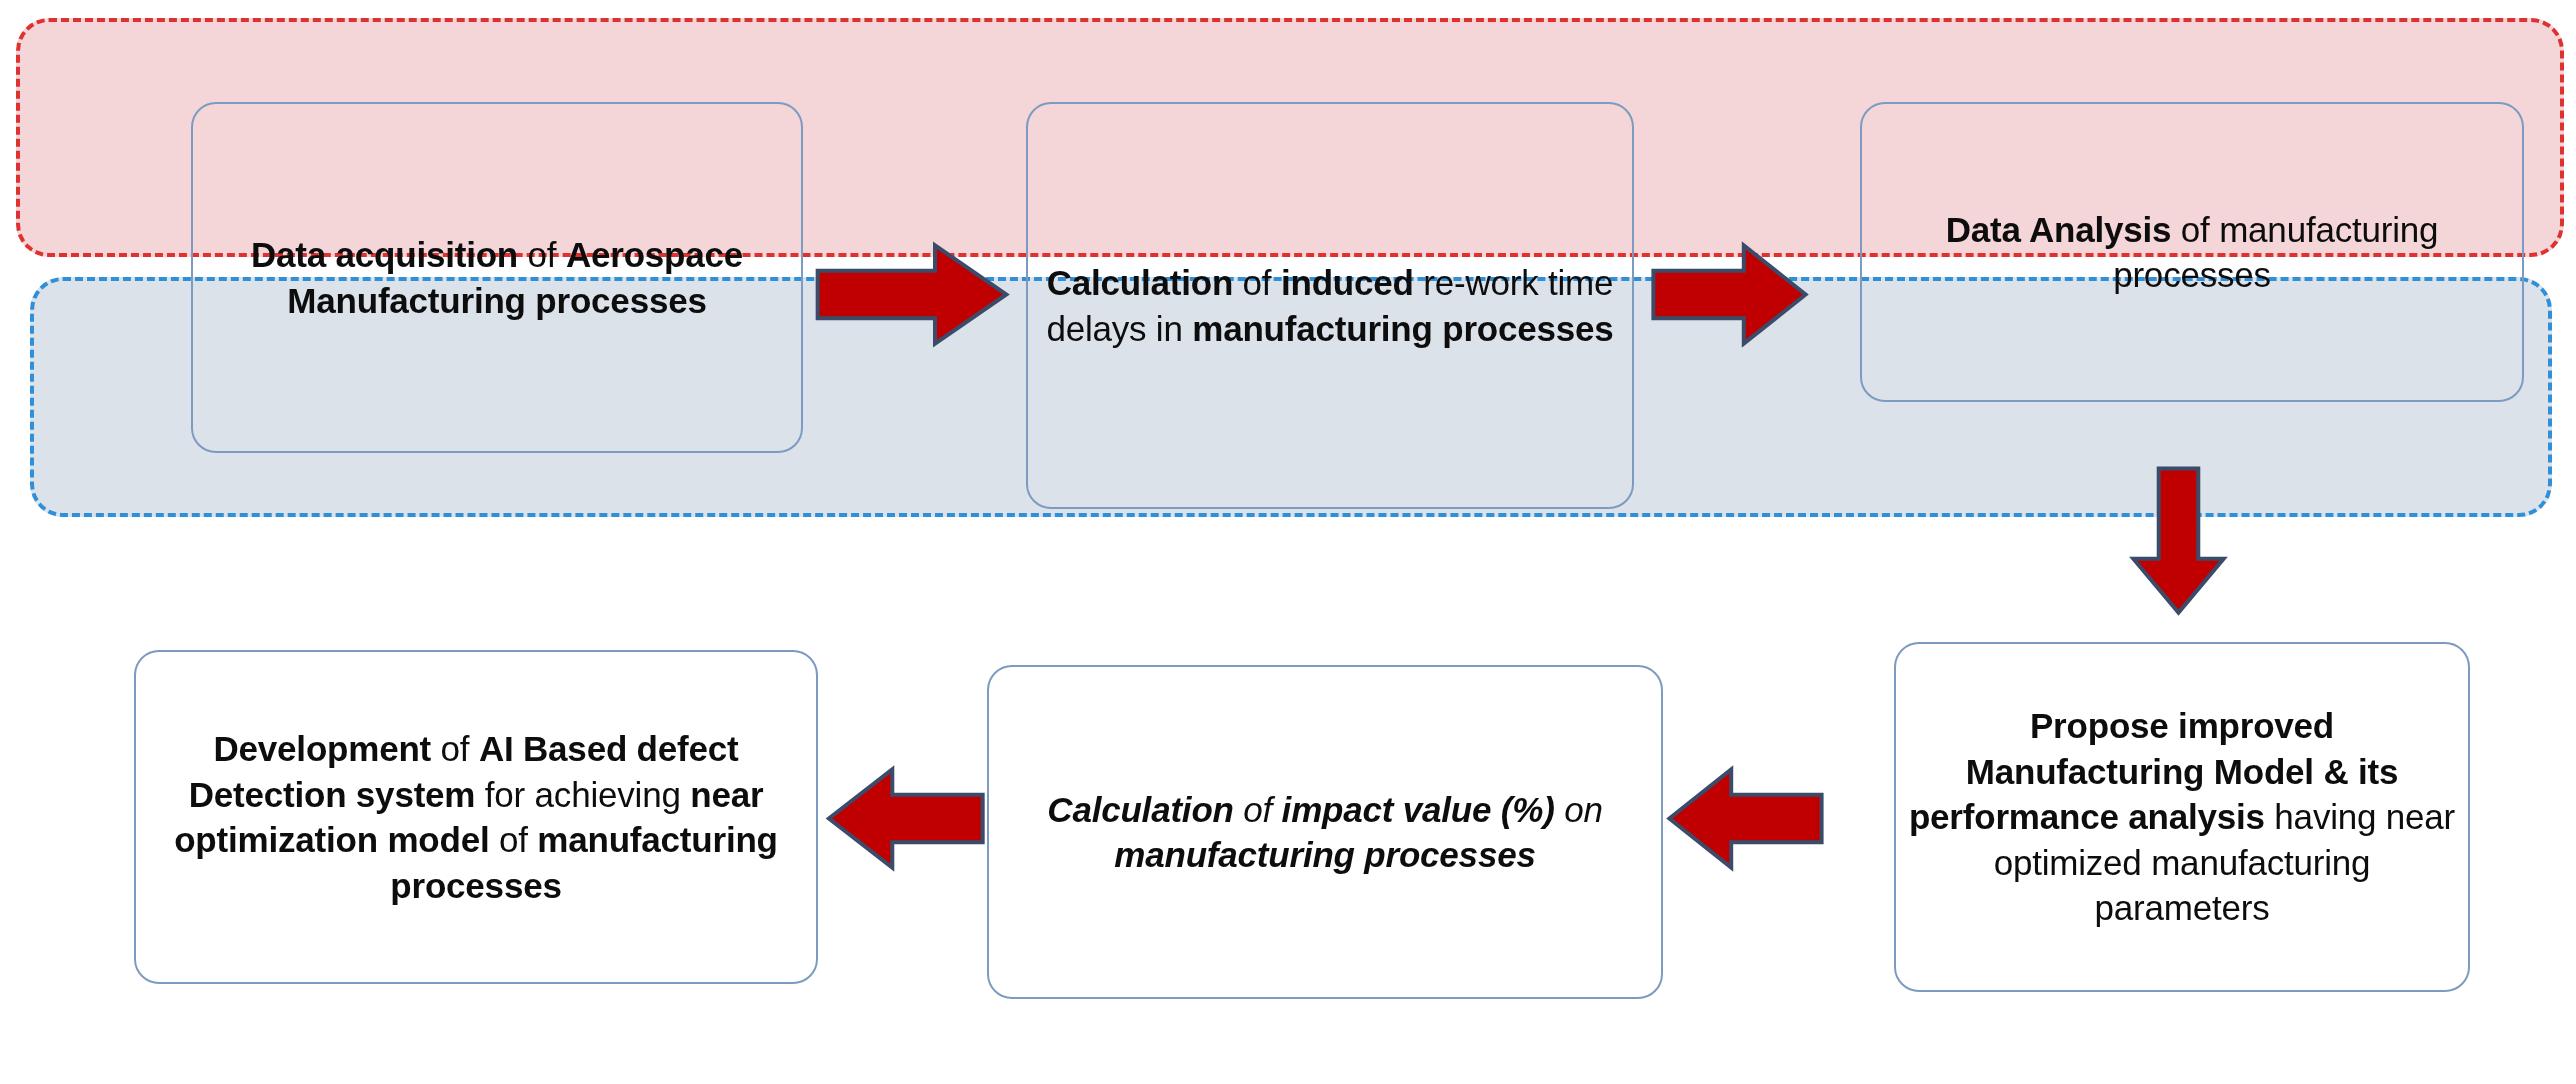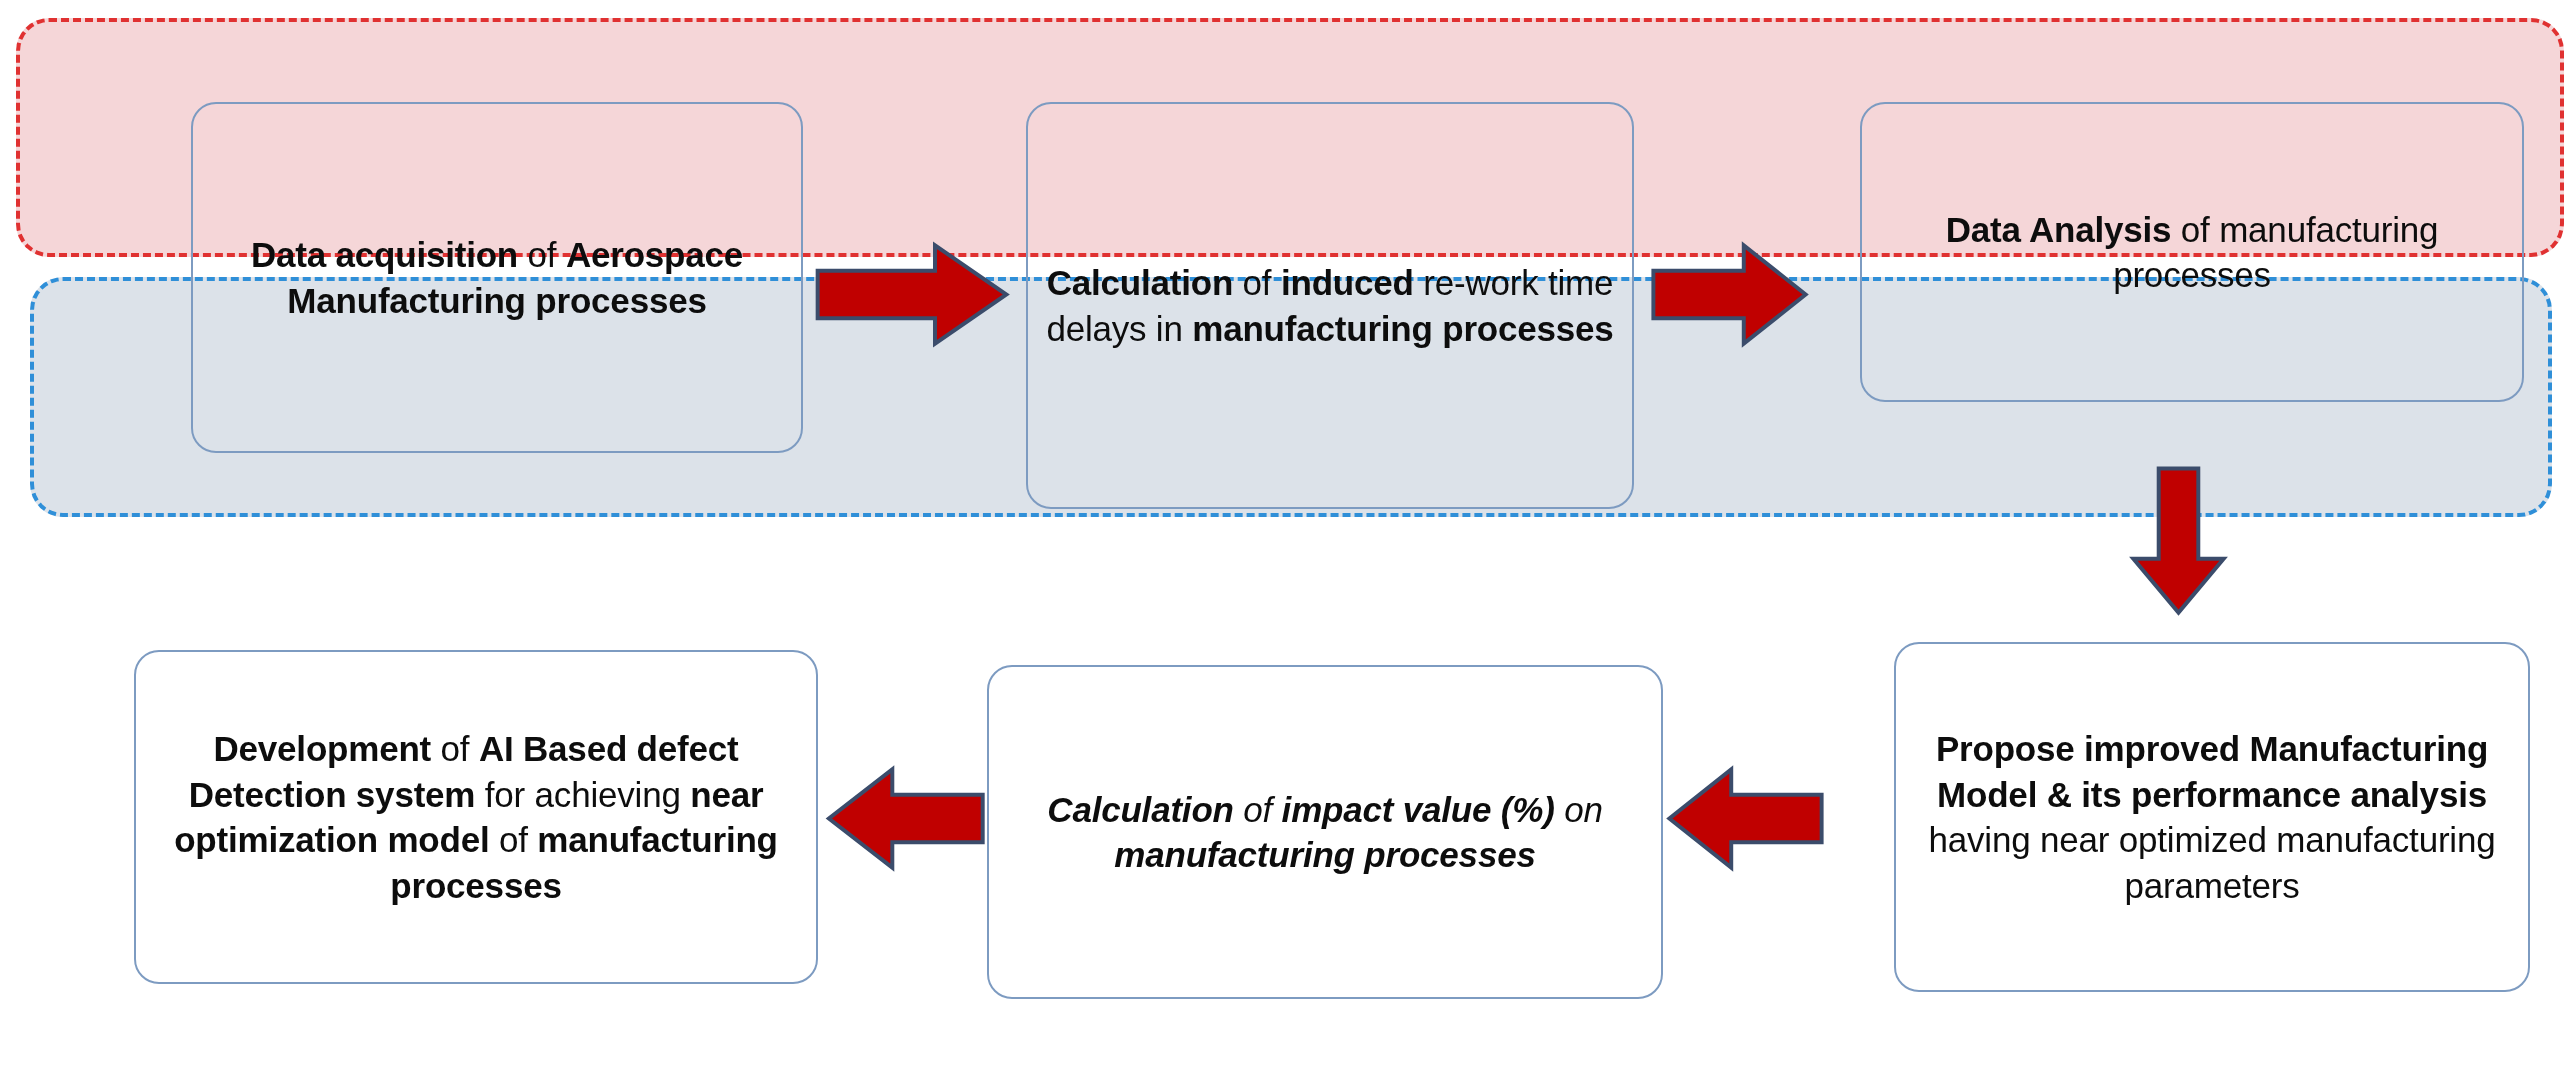--- a/index.html
+++ b/index.html
@@ -53,21 +53,21 @@
 
   
   #box1{left:191px;  top:102px; width:612px;  height:351px;}
   #box2{left:1026px; top:102px; width:608px;  height:407px;}
   #box3{left:1860px; top:102px; width:664px;  height:300px;}
 
   
   #box4{left:134px;  top:650px; width:684px;  height:334px;}
   #box5{left:1242x;  top:665px; width:676px;  height:334px;font-style:italic;}
   #box5{left:987px; top:665px; width:676px;  height:334px;}
-  #box6{left:1894px; top:642px; width:636px;  height:350px;}
+  #box6{left:1894px; top:642px; width:576px;  height:350px;}
 
   
   .arrow{position:absolute;}
   .arrow svg{display:block;overflow:visible;}
 
   #arrow1{left:814px; top:239px;}
   #arrow2{left:1650px; top:239px;}
   #arrow3{left:2127px; top:465px;}
   #arrow4{left:1666px; top:763px;}
   #arrow5{left:824px; top:763px;}

